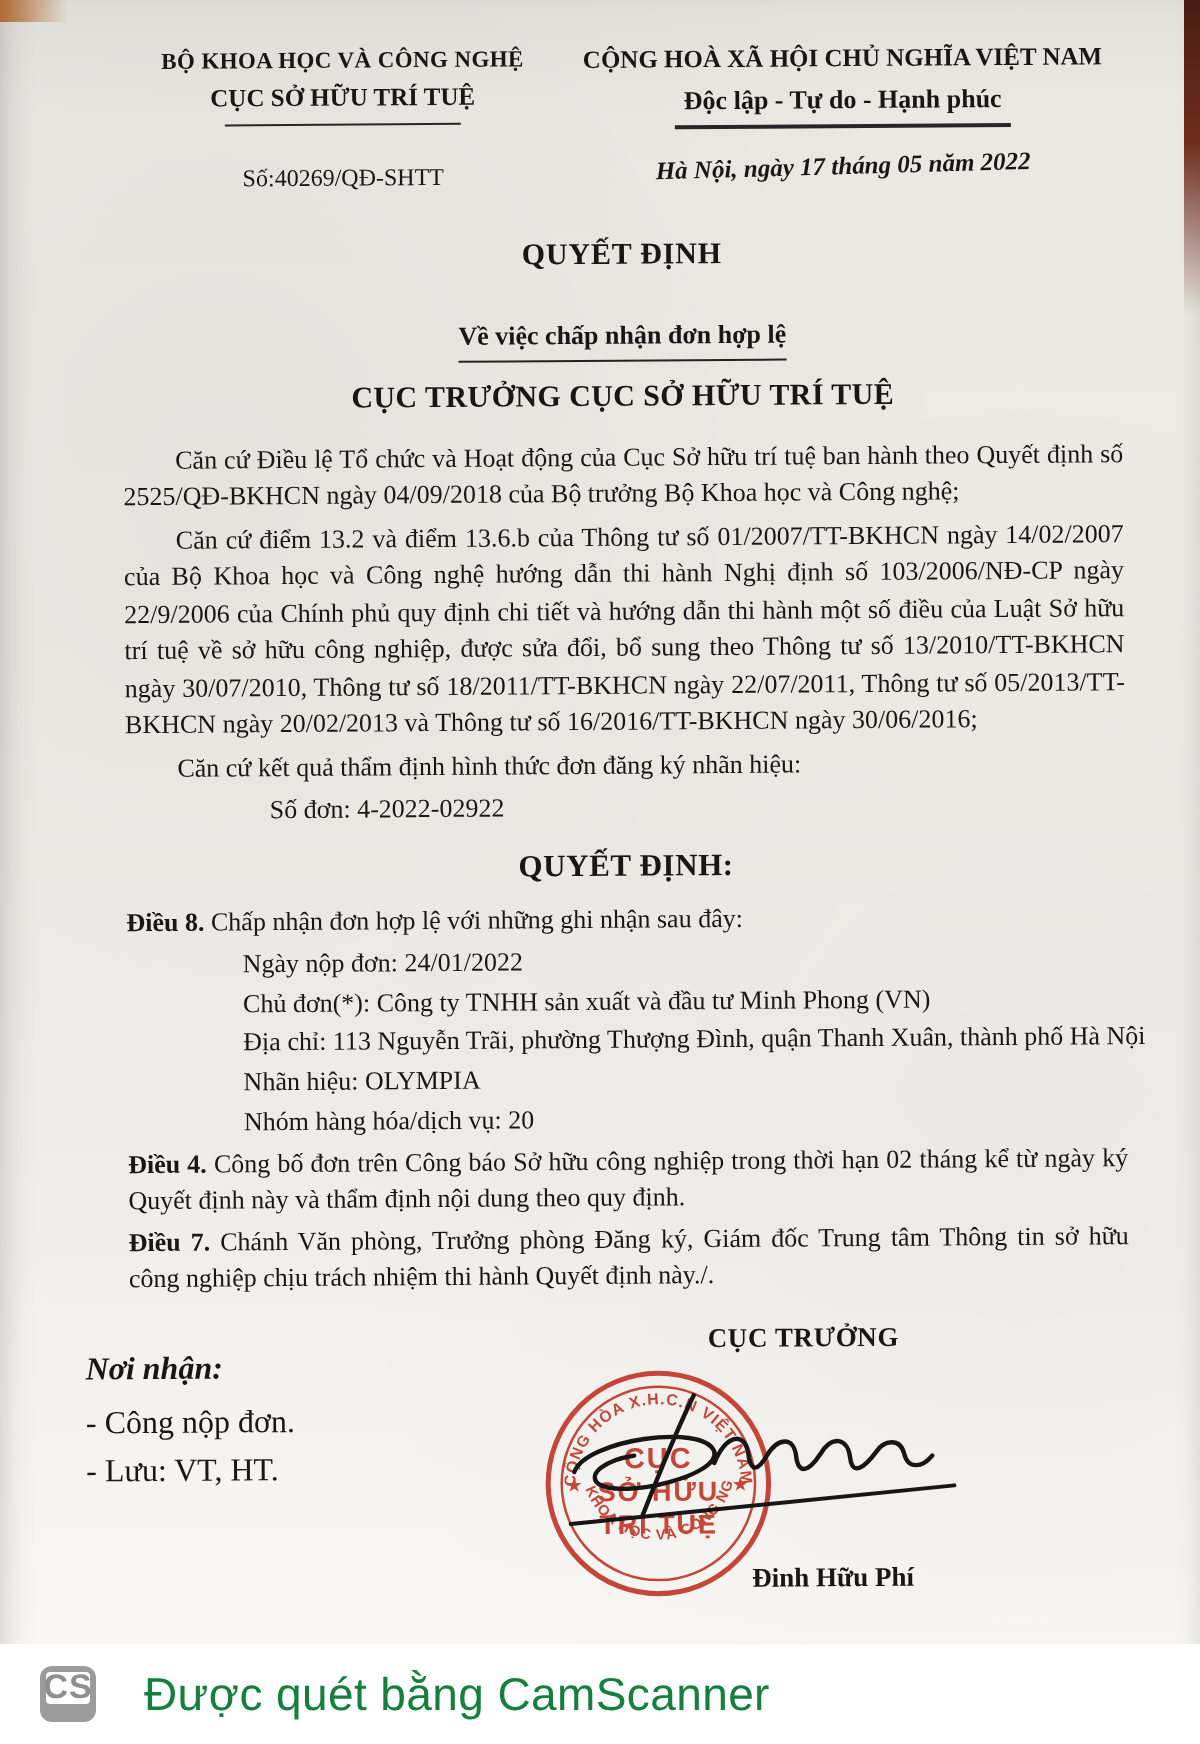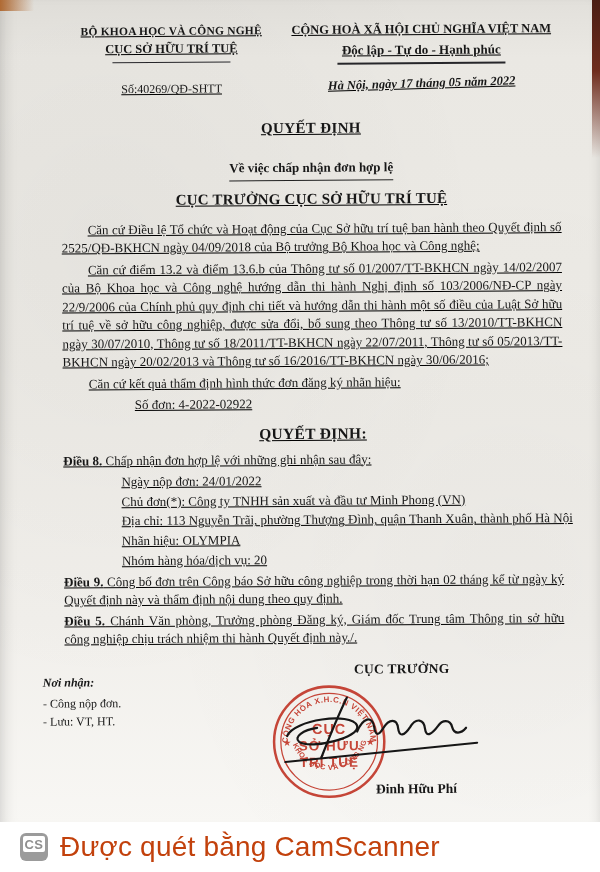--- a/index.html
+++ b/index.html
@@ -11,21 +11,20 @@
     font-family:"Liberation Serif", serif;
   }
   
   .paper{
     position:absolute;left:0;top:0;width:600px;height:826px;
     background:
       radial-gradient(ellipse at 18% 30%, rgba(0,0,0,0.03), transparent 55%),
       radial-gradient(ellipse at 85% 70%, rgba(0,0,0,0.025), transparent 50%),
       linear-gradient(180deg,#e2e0db 0%,#eae8e3 7%,#edebe6 45%,#f1efeb 75%,#f8f7f4 100%);
     box-shadow:inset 12px 0 18px -14px rgba(0,0,0,.25), inset -10px 0 16px -14px rgba(0,0,0,.2);
-    text-decoration:underline;
   }
   .edge-top{position:absolute;left:0;top:0;width:238px;height:6px;
     background:linear-gradient(90deg,#a express 0,#8a5227 0,#432f1f 35%,#2e241b 65%,rgba(46,36,27,0));}
   .corner-tl{position:absolute;left:0;top:0;width:34px;height:11px;
     background:linear-gradient(90deg,#b06a33,rgba(176,106,51,0));}
   .edge-right{position:absolute;right:0;top:0;width:8px;height:158px;
     background:linear-gradient(180deg,#4a1d13 0%,#6e2c1d 45%,rgba(110,44,29,0) 100%);}
 
   
   .doc{
@@ -62,39 +61,39 @@
   .decision-heading{text-align:center;font-weight:bold;font-size:15.5px;margin:9px 0 6px;letter-spacing:.3px;}
   .article{margin:2px 0;}
   .article b{font-weight:bold;}
   .details{margin:1px 0 1px 58px;line-height:1.52;}
   .details div{white-space:nowrap;}
 
   
   .sign-area{position:relative;height:196px;}
   .sign-title{position:absolute;left:252px;top:10px;width:170px;text-align:center;
     font-weight:bold;font-size:13.5px;letter-spacing:.3px;}
-  .noi-nhan{position:absolute;left:-22px;top:22px;font-size:12px;line-height:1.5;}
+  .noi-nhan{position:absolute;left:-22px;top:22px;font-size:16px;line-height:1.5;}
   .noi-nhan-head{font-weight:bold;font-style:italic;margin-bottom:3px;}
   .stamp{position:absolute;left:206px;top:34px;width:116px;height:116px;opacity:.93;}
   .signature-ink{position:absolute;left:212px;top:42px;width:216px;height:82px;}
   .signer{position:absolute;left:266px;top:130px;width:170px;text-align:center;
     font-weight:bold;font-size:13.5px;}
 
   .footnote{font-size:8.6px;color:#222;margin-top:6px;letter-spacing:.1px;}
 
   
   .scan-bar{
     position:absolute;left:0;top:822px;width:600px;height:50px;background:#ffffff;
     display:flex;align-items:center;font-family:"Liberation Sans",sans-serif;
   }
   .cs-badge{width:28px;height:28px;background:#9b9b9b;border-radius:6px;margin-left:20px;position:relative;flex:none;}
   .cs-badge-inner{position:absolute;left:3px;right:3px;top:3px;height:16px;background:#fff;border-radius:2px;
     display:flex;align-items:center;justify-content:center;
-    font-weight:bold;font-size:13px;color:#8f8f8f;letter-spacing:.5px;}
-  .scan-text{color:#c2410c;font-size:28px;margin-left:12px;letter-spacing:.2px;}
+    font-weight:bold;font-size:17px;color:#8f8f8f;letter-spacing:.5px;}
+  .scan-text{color:#15803d;font-size:23px;margin-left:24px;letter-spacing:.2px;}
 </style>
 </head>
 <body>
 
 <div class="paper">
   <div class="edge-top"></div>
   <div class="corner-tl"></div>
   <div class="edge-right"></div>
 
   <div class="doc">
@@ -131,22 +130,22 @@
       <p class="article"><b>Điều 8.</b><span> Chấp nhận đơn hợp lệ với những ghi nhận sau đây:</span></p>
 
       <div class="details">
         <div>Ngày nộp đơn: 24/01/2022</div>
         <div>Chủ đơn(*): Công ty TNHH sản xuất và đầu tư Minh Phong  (VN)</div>
         <div>Địa chỉ: 113 Nguyễn Trãi, phường Thượng Đình, quận Thanh Xuân, thành phố Hà Nội</div>
         <div>Nhãn hiệu: OLYMPIA</div>
         <div>Nhóm hàng hóa/dịch vụ: 20</div>
       </div>
 
-      <p class="article"><b>Điều 9.</b><span> Công bố đơn trên Công báo Sở hữu công nghiệp trong thời hạn 02 tháng kể từ ngày ký Quyết định này và thẩm định nội dung theo quy định.</span></p>
-      <p class="article"><b>Điều 5.</b><span> Chánh Văn phòng, Trưởng phòng Đăng ký, Giám đốc Trung tâm Thông tin sở hữu công nghiệp chịu trách nhiệm thi hành Quyết định này./.</span></p>
+      <p class="article"><b>Điều 4.</b><span> Công bố đơn trên Công báo Sở hữu công nghiệp trong thời hạn 02 tháng kể từ ngày ký Quyết định này và thẩm định nội dung theo quy định.</span></p>
+      <p class="article"><b>Điều 7.</b><span> Chánh Văn phòng, Trưởng phòng Đăng ký, Giám đốc Trung tâm Thông tin sở hữu công nghiệp chịu trách nhiệm thi hành Quyết định này./.</span></p>
     </div>
 
     <div class="sign-area">
       <div class="sign-title">CỤC TRƯỞNG</div>
 
       <div class="noi-nhan">
         <div class="noi-nhan-head">Nơi nhận:</div>
         <div>- Công nộp đơn.</div>
         <div>- Lưu: VT, HT.</div>
       </div>

